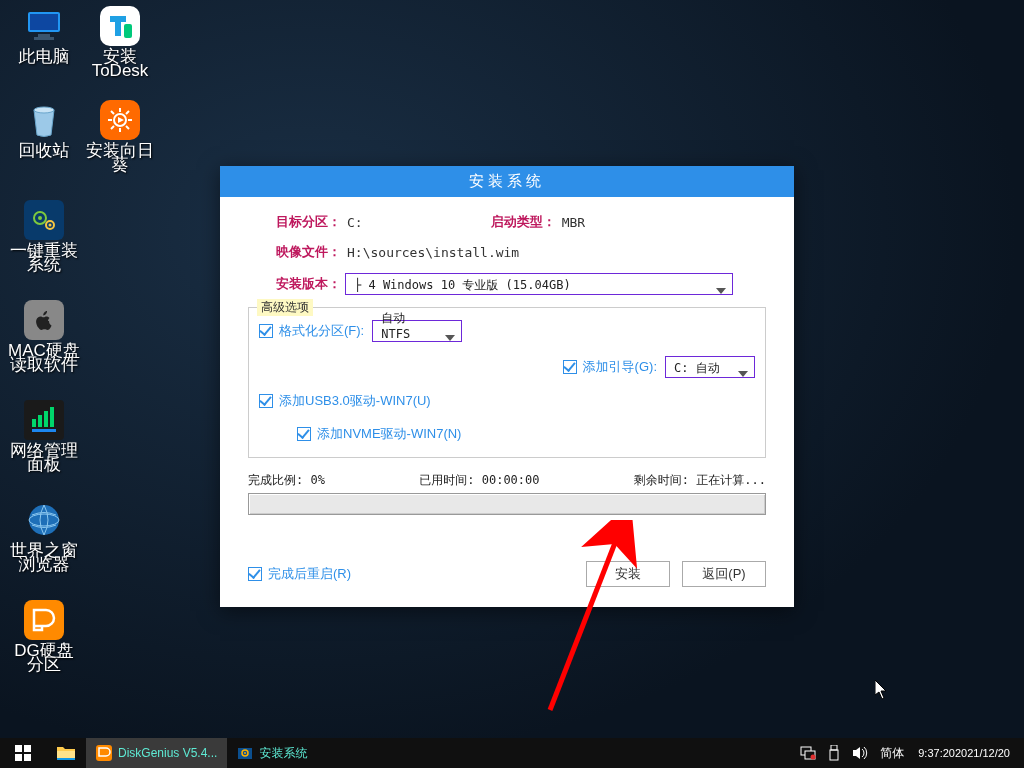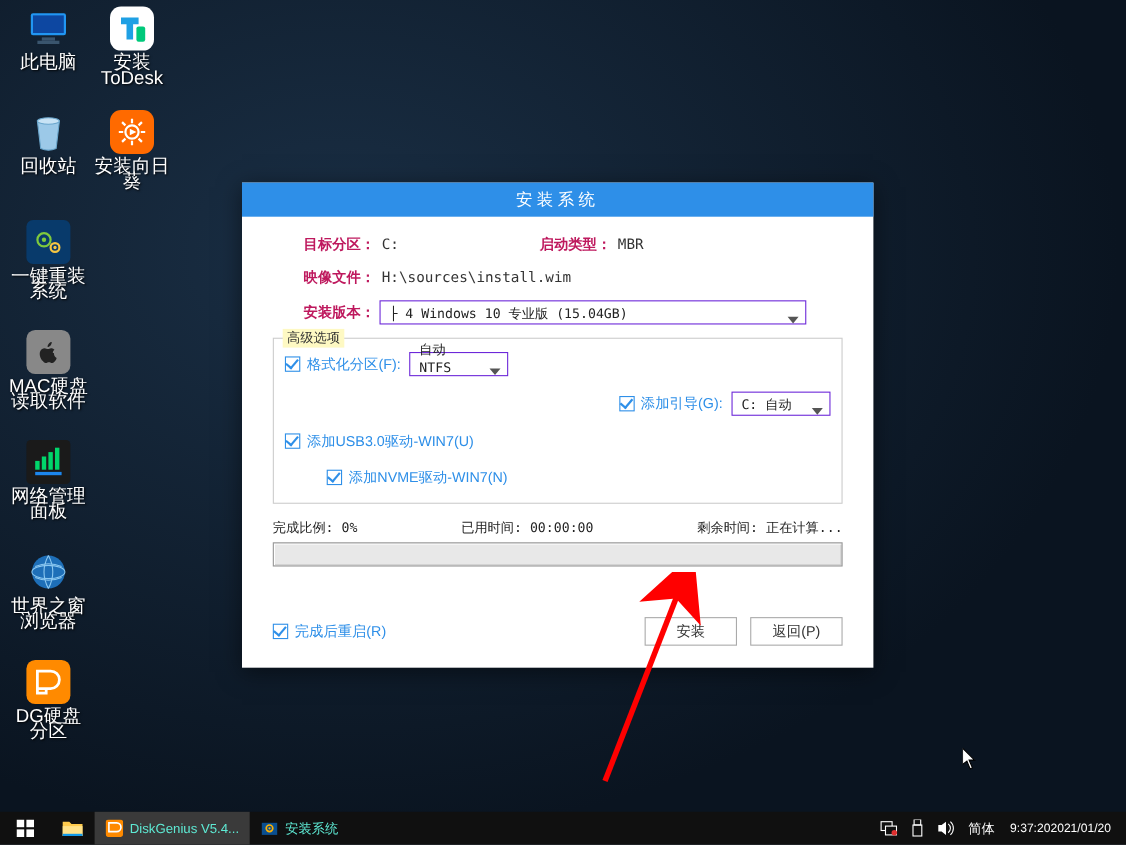--- a/index.html
+++ b/index.html
@@ -464,16 +464,16 @@
     </div>
     <div class="tray-item">
       <svg width="16" height="14" viewBox="0 0 16 14">
           <path d="M1 4 h3 l4 -3 v12 l-4 -3 h-3 z" fill="#fff"></path>
           <path d="M10 3 a5 5 0 0 1 0 8 M12 1 a8 8 0 0 1 0 12" stroke="#fff" fill="none"></path>
         </svg>
     </div>
     <div class="tray-item">简体</div>
     <div class="tray-item clock">
       <div>9:37:20</div>
-      <div>2021/01/20</div>
+      <div>2021/12/20</div>
     </div>
   </div>
 </div>
 
 </body></html>

